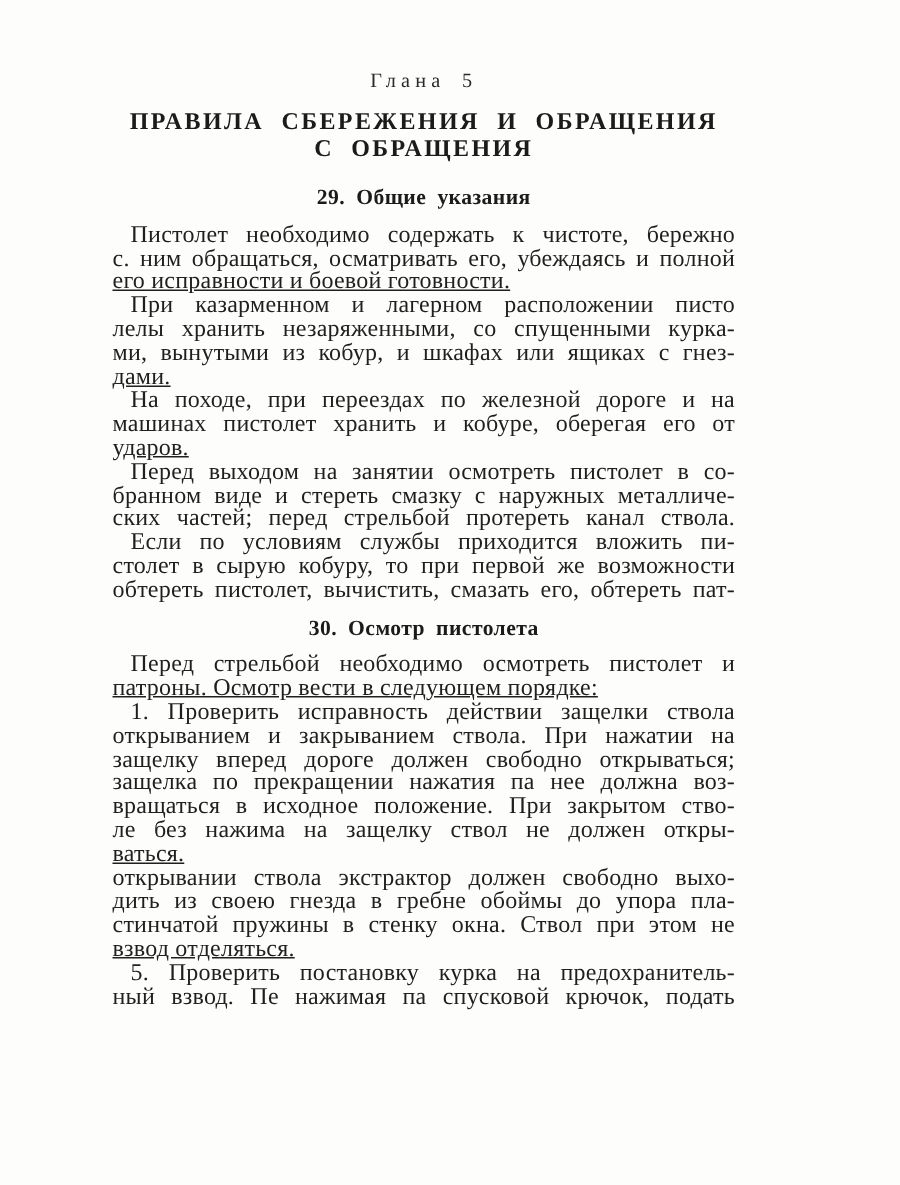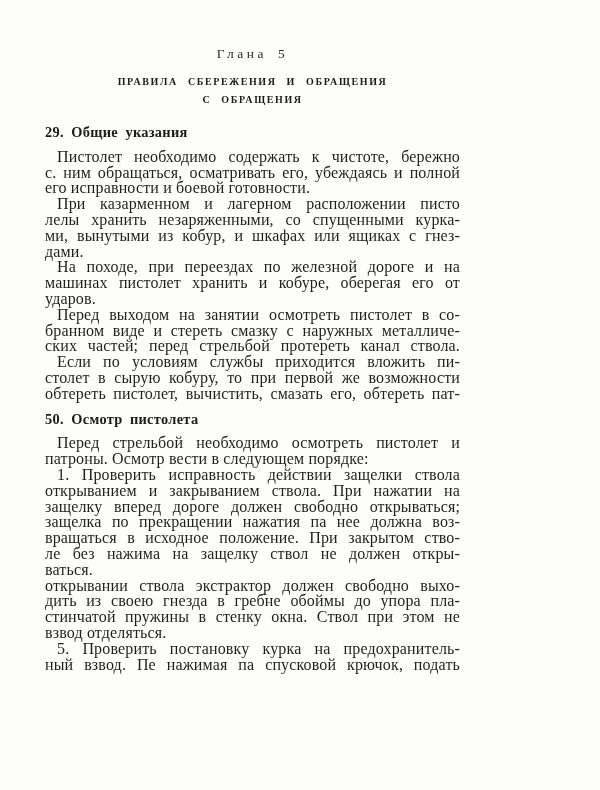--- a/index.html
+++ b/index.html
@@ -11,62 +11,62 @@
     position: relative;
     width: 600px;
     height: 790px;
     background: #fdfdfc;
     overflow: hidden;
     font-family: "Liberation Serif", "DejaVu Serif", serif;
     color: #1f1f1f;
   }
   .textblock {
     position: absolute;
-    left: 45px;
+    left: 75px;
     top: 46px;
     width: 415px;
   }
   .chapter {
     text-align: center;
     font-size: 13.5px;
     letter-spacing: 3.5px;
     word-spacing: 4px;
     line-height: 16px;
     color: #2a2a2a;
   }
   .title {
     margin-top: 11px;
     text-align: center;
     font-weight: bold;
-    font-size: 10px;
+    font-size: 16px;
     letter-spacing: 1.6px;
     word-spacing: 6px;
     line-height: 17.5px;
     color: #1b1b1b;
   }
   .sec-heading {
-    text-align: left;
+    text-align: center;
     font-weight: bold;
     font-size: 14.4px;
     letter-spacing: 0.3px;
     word-spacing: 3.5px;
     line-height: 15.8px;
     color: #1b1b1b;
   }
   .sec-0 .sec-heading { margin: 17px 0 8px 0; }
   .sec-1 .sec-heading { margin: 10px 0 8px 0; }
   .tline {
     font-size: 16px;
     line-height: 15.8px;
     letter-spacing: 0.15px;
     text-align: justify;
     text-align-last: justify;
     white-space: normal;
   }
-  .tline.lastline { text-align-last: left; }
+  .tline.lastline { text-align-last: left; text-decoration: underline; }
   .tline.firstline { text-indent: 12px; }
   .it { font-style: italic; }
 </style>
 </head>
 <body>
 
 <div class="page">
   <div class="textblock">
     <div class="chapter">Глана 5</div>
     <div class="title">
@@ -97,21 +97,21 @@
             <div class="tline">бранном виде и стереть смазку с наружных металличе-</div>
             <div class="tline">ских частей; перед стрельбой протереть канал ствола.</div>
           </div>
           <div class="paragraph">
             <div class="tline firstline">Если по условиям службы приходится вложить пи-</div>
             <div class="tline">столет в сырую кобуру, то при первой же возможности</div>
             <div class="tline">обтереть пистолет, вычистить, смазать его, обтереть пат-</div>
           </div>
         </div>
         <div class="section sec-1">
-          <div class="sec-heading">50. Осмотр пистолета</div>
+          <div class="sec-heading">30. Осмотр пистолета</div>
           <div class="paragraph">
             <div class="tline firstline">Перед стрельбой необходимо осмотреть пистолет и</div>
             <div class="tline lastline">патроны. Осмотр вести в следующем порядке:</div>
           </div>
           <div class="paragraph">
             <div class="tline firstline">1. Проверить исправность действии защелки ствола</div>
             <div class="tline">открыванием и закрыванием ствола. При нажатии на</div>
             <div class="tline">защелку вперед дороге должен свободно открываться;</div>
             <div class="tline">защелка по прекращении нажатия па нее должна воз-</div>
             <div class="tline">вращаться в исходное положение. При закрытом ство-</div>

